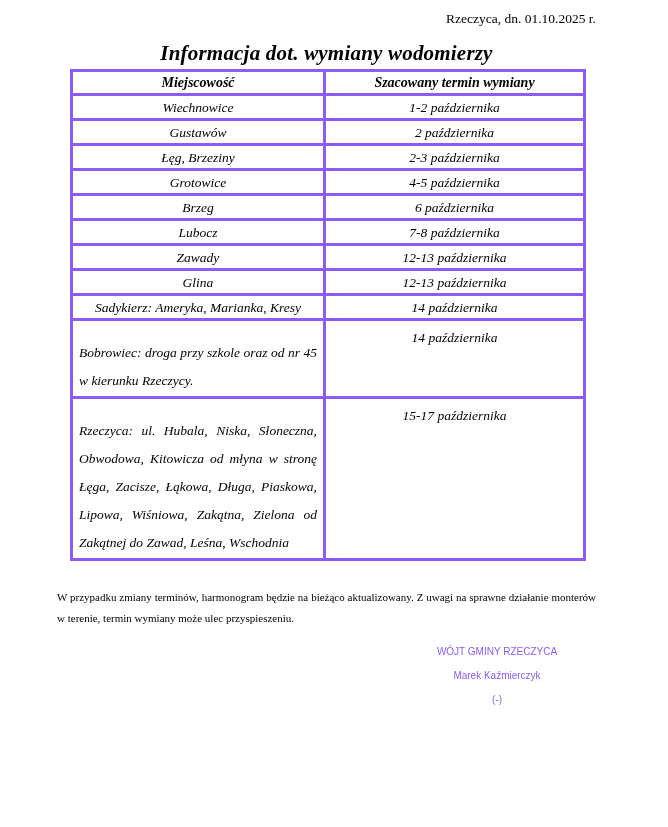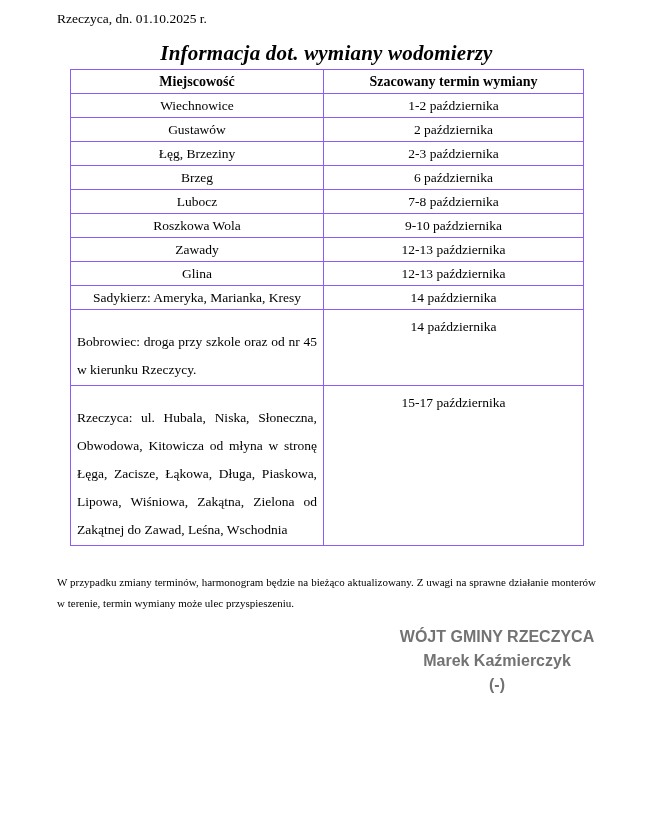--- a/index.html
+++ b/index.html
@@ -8,20 +8,21 @@
     width: 668px;
     height: 827px;
     background: #ffffff;
     color: #000000;
     font-family: "Liberation Serif", "DejaVu Serif", serif;
     padding: 10px 72px 0 57px;
     position: relative;
     overflow: hidden;
   }
   .date-line {
+    text-align: right;
     font-size: 13.5px;
     line-height: 17px;
   }
   .doc-title {
     font-size: 21px;
     font-weight: bold;
     text-align: center;
     margin: 13px 0 0 0;
     line-height: 26px;
     letter-spacing: 0.2px;
@@ -36,22 +37,23 @@
   }
   table.schedule {
     border-collapse: collapse;
     table-layout: fixed;
     width: 513px;
     margin: 3px 0 0 13px;
   }
   table.schedule col.c1 { width: 253px; }
   table.schedule col.c2 { width: 260px; }
   table.schedule th, table.schedule td {
-    border: 1px solid #8b5cf6;
+    border: 3px solid #8b5cf6;
     overflow: hidden;
+    font-style: italic;
   }
   table.schedule th {
     height: 24px;
     font-size: 14px;
     font-weight: bold;
     text-align: center;
     vertical-align: middle;
     padding: 1px 4px;
   }
   table.schedule td {
@@ -71,27 +73,26 @@
     padding-top: 8px;
   }
   .footer-note {
     font-size: 11px;
     text-align: justify;
     line-height: 21px;
     margin: 26px 0 0 0;
   }
   .signature {
     font-family: "Liberation Sans", "DejaVu Sans", sans-serif;
-    font-size: 16px;
+    font-size: 10px;
     line-height: 24px;
     text-align: center;
     width: 260px;
     margin: 11px 0 0 310px;
-    color: #737373;
-    font-weight: bold;
+    color: #8b5cf6;
   }
 </style>
 </head>
 <body>
 
 <div class="page">
 
   <div class="date-line">Rzeczyca, dn. 01.10.2025 r.</div>
 
   <h1 class="doc-title">Informacja dot. wymiany wodomierzy</h1>
@@ -115,30 +116,30 @@
         </tr>
         <tr>
           <td>Gustawów</td>
           <td>2 października</td>
         </tr>
         <tr>
           <td>Łęg, Brzeziny</td>
           <td>2-3 października</td>
         </tr>
         <tr>
+          <td>Grotowice</td>
+          <td>4-5 października</td>
+        </tr>
+        <tr>
           <td>Brzeg</td>
           <td>6 października</td>
         </tr>
         <tr>
           <td>Lubocz</td>
           <td>7-8 października</td>
-        </tr>
-        <tr>
-          <td>Roszkowa Wola</td>
-          <td>9-10 października</td>
         </tr>
         <tr>
           <td>Zawady</td>
           <td>12-13 października</td>
         </tr>
         <tr>
           <td>Glina</td>
           <td>12-13 października</td>
         </tr>
         <tr>

